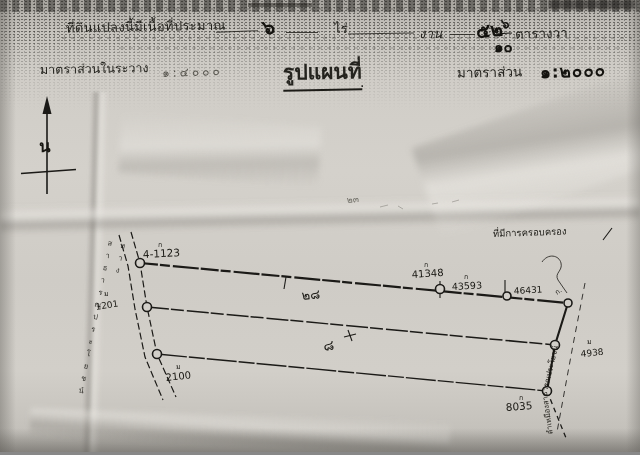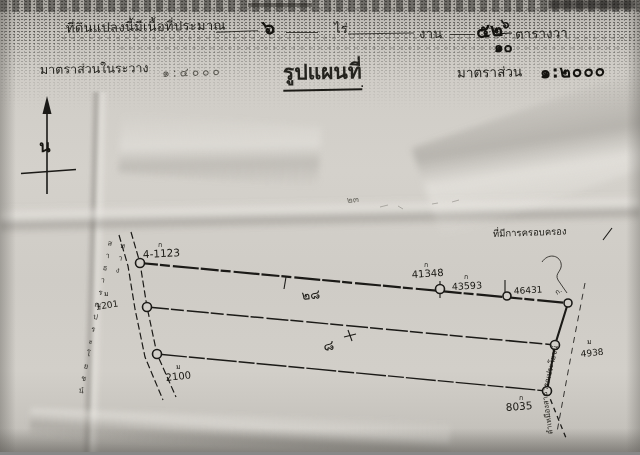--- a/index.html
+++ b/index.html
@@ -85,21 +85,21 @@
   <div class="abs shade-bottom"></div>
   <div class="abs shade-left"></div>
   <div class="abs shade-right"></div>
 
   <span class="abs hdr printed" style="left:66px;top:16px;transform:rotate(-1deg);">ที่ดินแปลงนี้มีเนื้อที่ประมาณ</span>
   <div class="abs dashrun" style="left:216px;top:31px;width:42px;transform:rotate(-2deg);"></div>
   <span class="abs hand" style="left:262px;top:11px;font-size:20px;transform:rotate(-9deg);">๖</span>
   <div class="abs dashrun" style="left:286px;top:32px;width:32px;"></div>
   <span class="abs hdr printed" style="left:322px;top:18px;margin-left:12px;">ไร่</span>
   <div class="abs dashrun" style="left:348px;top:33px;width:66px;transform:rotate(-1deg);"></div>
-  <span class="abs hdr printed" style="left:419px;top:23px;">งาน</span>
+  <span class="abs hdr printed" style="left:419px;top:23px;font-style:italic;">งาน</span>
   <div class="abs dashrun" style="left:450px;top:34px;width:25px;"></div>
   <span class="abs hand" style="left:476px;top:15px;font-size:19px;transform:rotate(-6deg);">๕๒</span>
   <span class="abs hand" style="left:501px;top:13px;font-size:13px;transform:rotate(-6deg);">๖</span>
   <div class="abs" style="left:496px;top:33px;width:16px;border-top:1.5px solid #14130f;transform:rotate(-4deg);"></div>
   <span class="abs hand" style="left:494px;top:35px;font-size:15px;">๑๐</span>
   <span class="abs hdr printed" style="left:515px;top:23px;transform:rotate(-1.5deg);">ตารางวา</span>
 
   <span class="abs hdr" style="left:40px;top:59px;font-size:12.5px;transform:rotate(-1deg);">มาตราส่วนในระวาง</span>
   <span class="abs pencil" style="left:162px;top:62px;font-size:12px;letter-spacing:3px;transform:rotate(-2deg);">๑:๔๐๐๐</span>
   <span class="abs hdr title" style="left:283px;top:55px;transform:rotate(-1deg);">รูปแผนที่</span>

